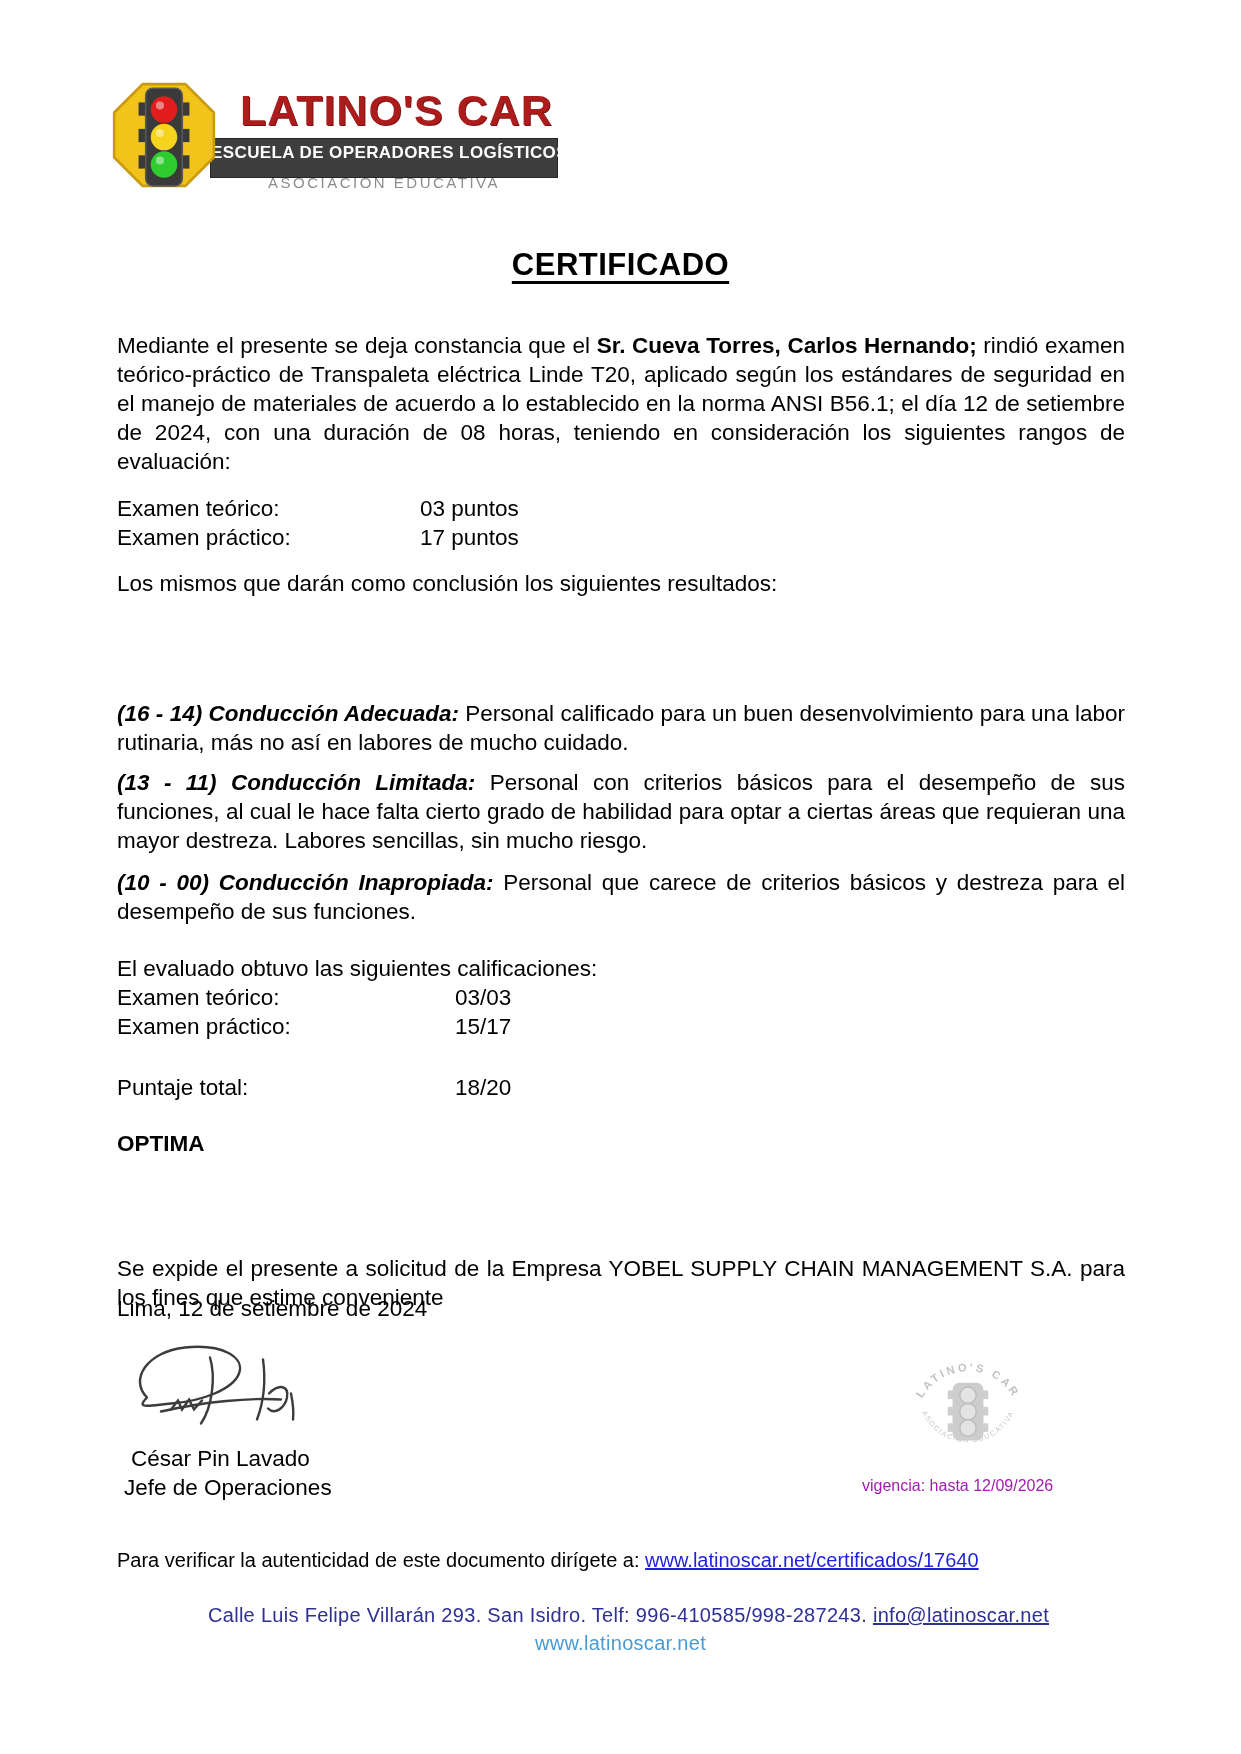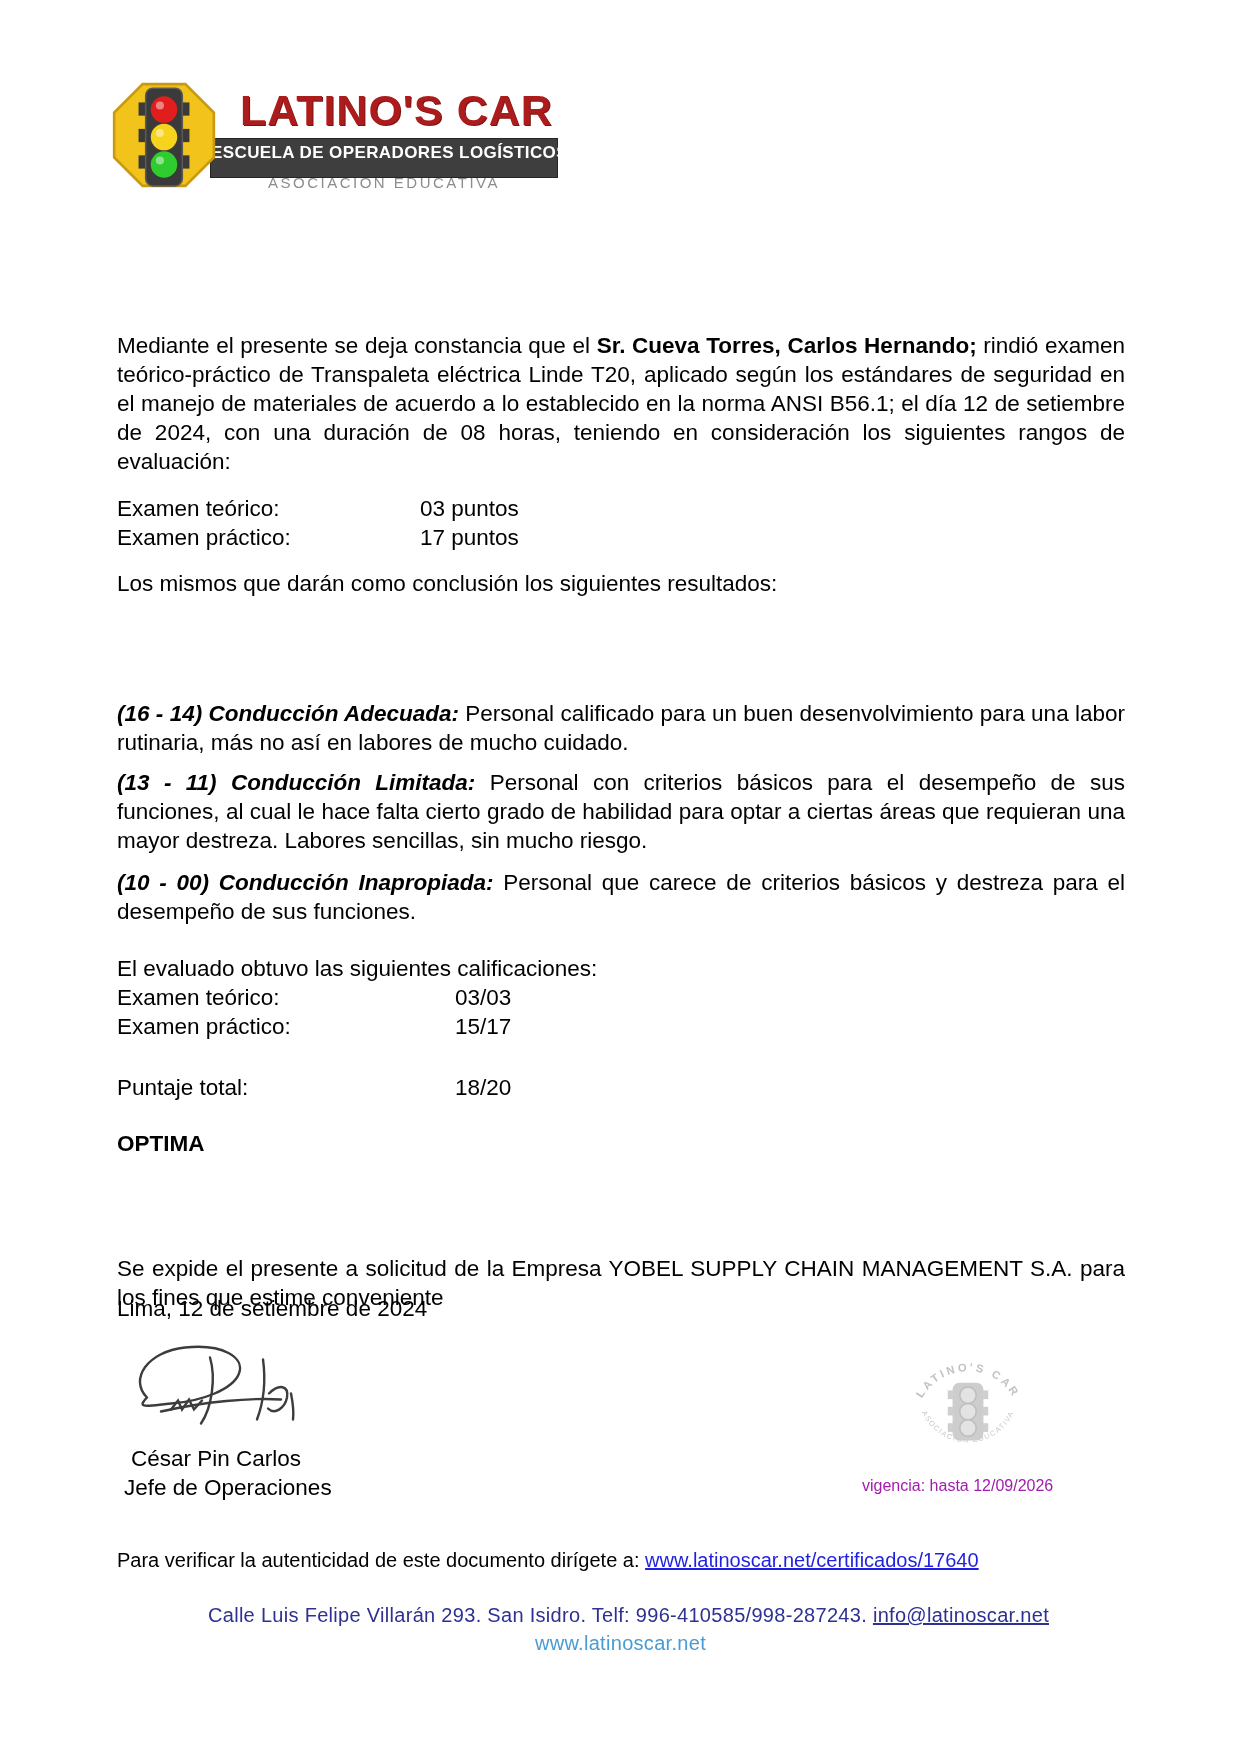--- a/index.html
+++ b/index.html
@@ -69,20 +69,23 @@
       <circle cx="47" cy="27" r="4" fill="#ffffff" opacity="0.45"></circle>
       <circle cx="51" cy="58" r="13" fill="#F6D31C"></circle>
       <circle cx="47" cy="54" r="4" fill="#ffffff" opacity="0.45"></circle>
       <circle cx="51" cy="85" r="13" fill="#2ECC2E"></circle>
       <circle cx="47" cy="81" r="4" fill="#ffffff" opacity="0.45"></circle>
     </svg>
     <div class="brand">LATINO'S CAR</div>
     <div class="assoc">ASOCIACIÓN EDUCATIVA</div>
   </div>
 
+  <div class="title">
+    <span>CERTIFICADO</span>
+  </div>
 
   <p class="para" style="top:331px"><span>Mediante el presente se deja constancia que el </span><span class="b">Sr. Cueva Torres, Carlos Hernando;</span><span> rindió examen teórico-práctico de Transpaleta eléctrica Linde T20, aplicado según los estándares de seguridad en el manejo de materiales de acuerdo a lo establecido en la norma ANSI B56.1; el día 12 de setiembre de 2024, con una duración de 08 horas, teniendo en consideración los siguientes rangos de evaluación:</span></p>
 
   <div class="rows" style="top:494px">
     <div class="row">
       <span class="lbl-w1">Examen teórico:</span>
       <span>03 puntos</span>
     </div>
     <div class="row">
       <span class="lbl-w1">Examen práctico:</span>
@@ -132,21 +135,21 @@
     <g fill="none" stroke="#222222" stroke-width="2.4" stroke-linecap="round" opacity="0.88">
       <path d="M 34,62 C 16,44 34,16 72,12 C 110,8 132,22 126,38 C 120,54 88,66 58,68 C 36,70 22,74 34,62"></path>
       <path d="M 97,22 C 103,42 99,72 88,88"></path>
       <path d="M 58,74 l 7,-9 l 4,9 l 7,-10 l 5,10 l 8,-9"></path>
       <path d="M 48,76 C 92,66 138,62 168,64"></path>
       <path d="M 150,24 C 153,46 150,68 144,84"></path>
       <path d="M 156,58 C 166,48 176,50 174,62 C 172,72 162,80 155,73"></path>
       <path d="M 178,58 C 180,68 181,76 180,84"></path>
     </g>
   </svg>
-  <div class="sig-name">César Pin Carlos</div>
+  <div class="sig-name">César Pin Lavado</div>
   <div class="sig-title">Jefe de Operaciones</div>
 
   <svg class="seal" width="150" height="135" viewBox="0 0 150 140">
     <defs>
       <path id="arcTop" d="M 21,78 A 54,54 0 0 1 129,78"></path>
       <path id="arcBottom" d="M 27,66 A 52,52 0 0 0 123,66"></path>
     </defs>
     <text font-family="Liberation Sans, sans-serif" font-size="11.5" font-weight="bold" fill="#C2C2C2" letter-spacing="3">
       <textPath href="#arcTop" startOffset="50%" text-anchor="middle">LATINO'S CAR</textPath>
     </text>

